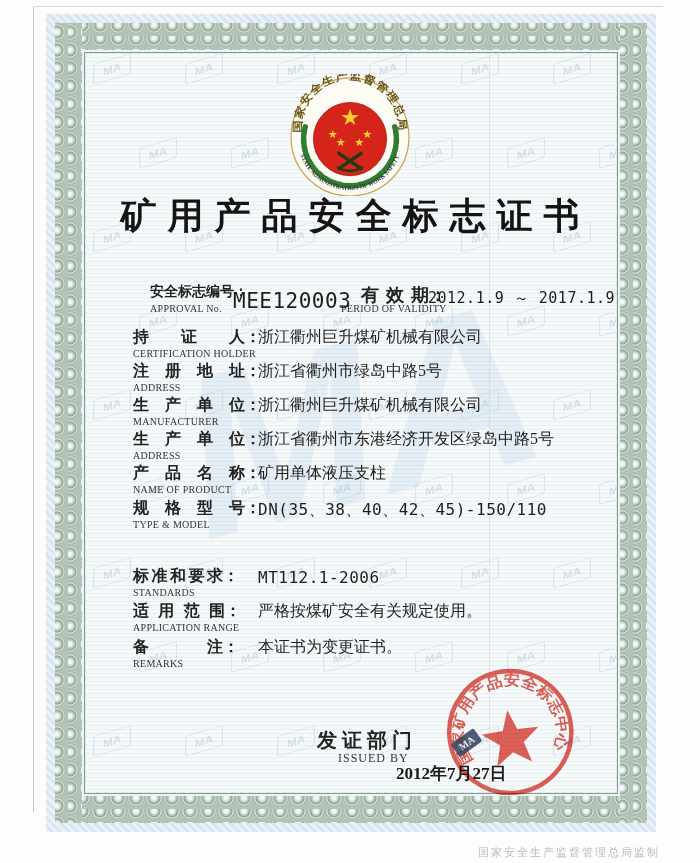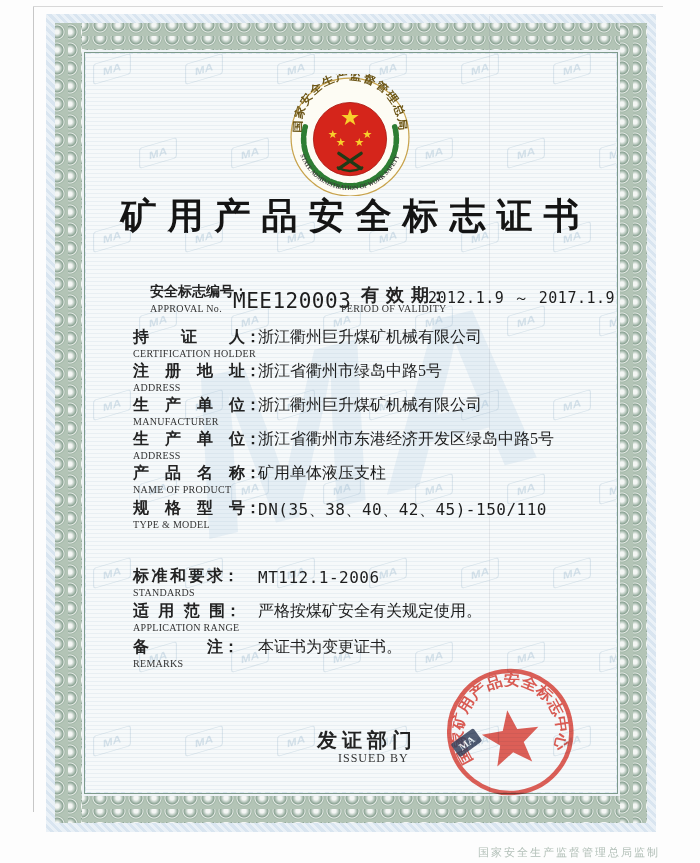--- a/index.html
+++ b/index.html
@@ -225,20 +225,21 @@
       <div class="frow">
         <div class="abs lbl zh" style="top:637px"><span class="just" style="width:90px">备注</span><span>：</span></div>
         <div class="abs sub-en en" style="top:658px">REMARKS</div>
         <div class="abs val-zh va" style="top:637px">本证书为变更证书。</div>
       </div>
     </div>
 
 
   <div class="abs issued">发证部门</div>
   <div class="abs issued-en">ISSUED BY</div>
+  <div class="abs issue-date">2012年7月27日</div>
 
   <svg class="seal" width="170" height="180" viewBox="0 0 170 180">
     <defs>
       <path id="sealArc" d="M 44.3,115.5 A 47,47 0 1 1 125.7,115.5" fill="none"></path>
     </defs>
     <circle cx="85" cy="92" r="61" fill="none" stroke="#e0463c" stroke-width="4.5" opacity=".9"></circle>
     <polygon points="85,70 92.3,89.9 113.5,90.7 96.9,103.9 102.6,124.3 85,112.5 67.4,124.3 73.1,103.9 56.5,90.7 77.7,89.9" fill="#e0463c" opacity=".9"></polygon>
     <text font-size="14.5" font-weight="bold" fill="#e0463c" opacity=".92">
       <textPath href="#sealArc" textLength="196" lengthAdjust="spacingAndGlyphs">国家矿用产品安全标志中心</textPath>
     </text>

